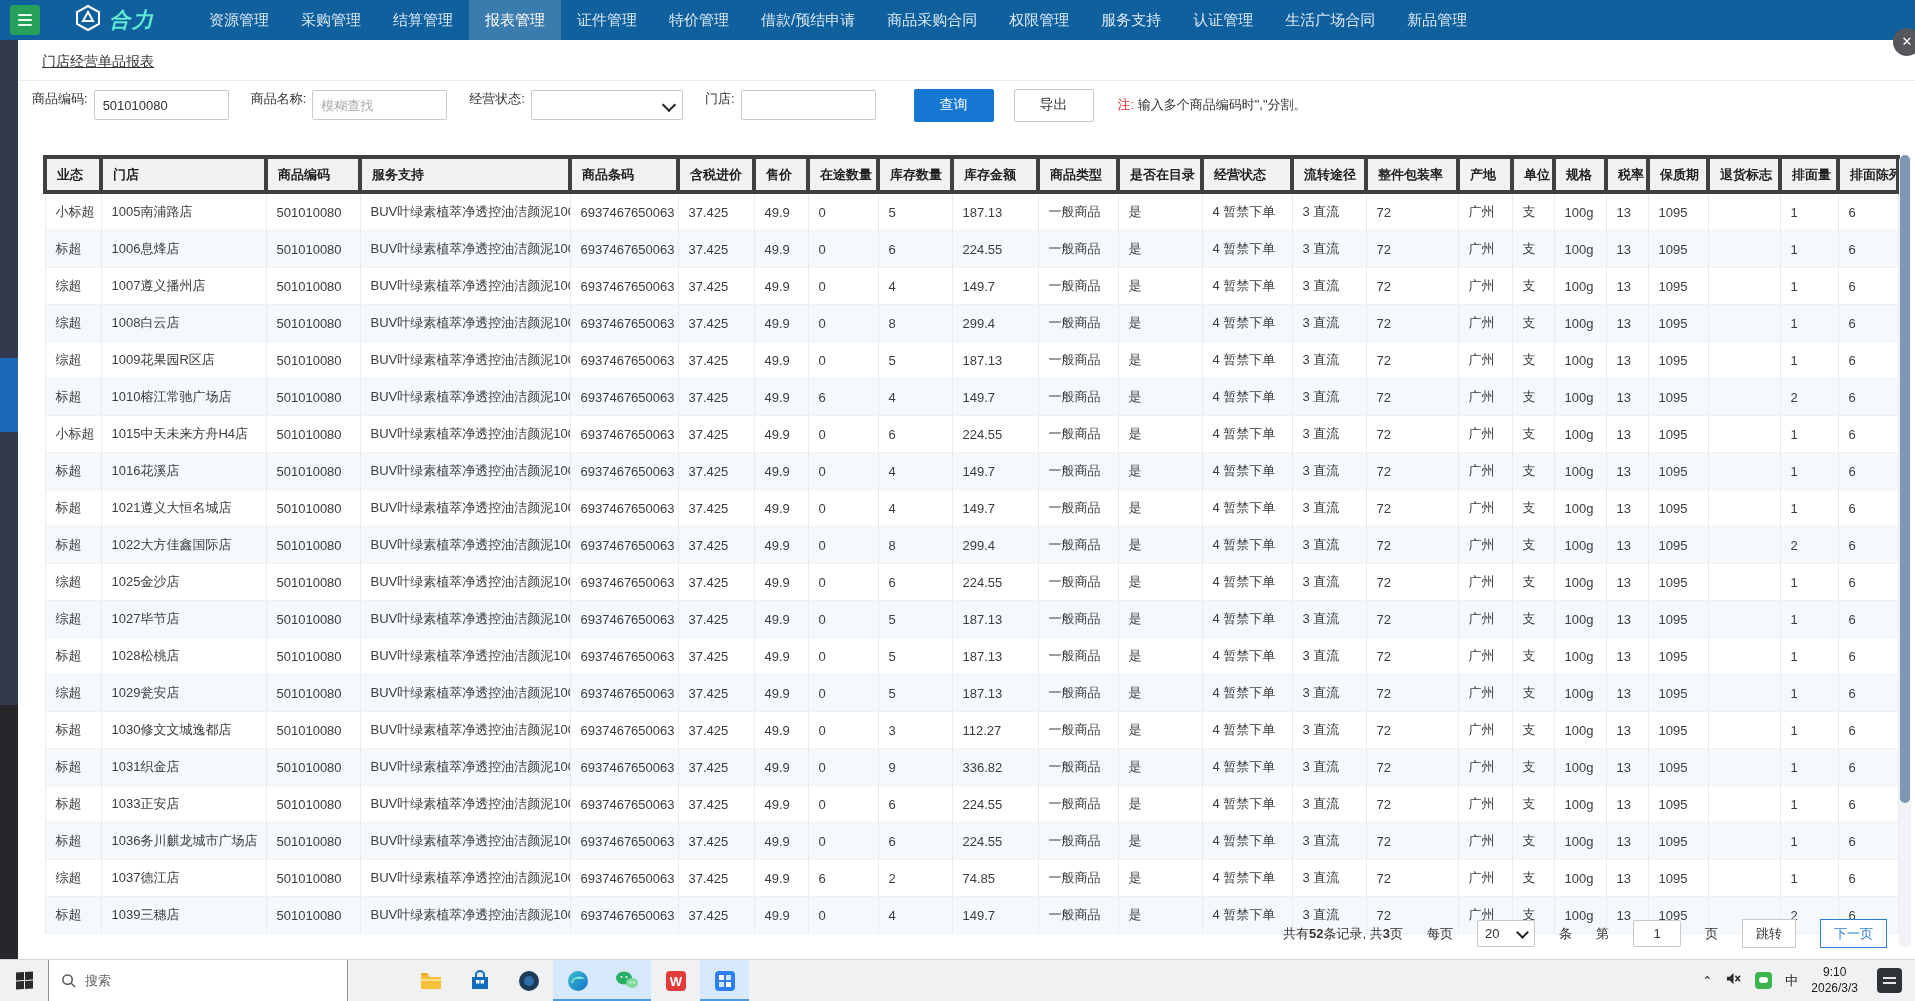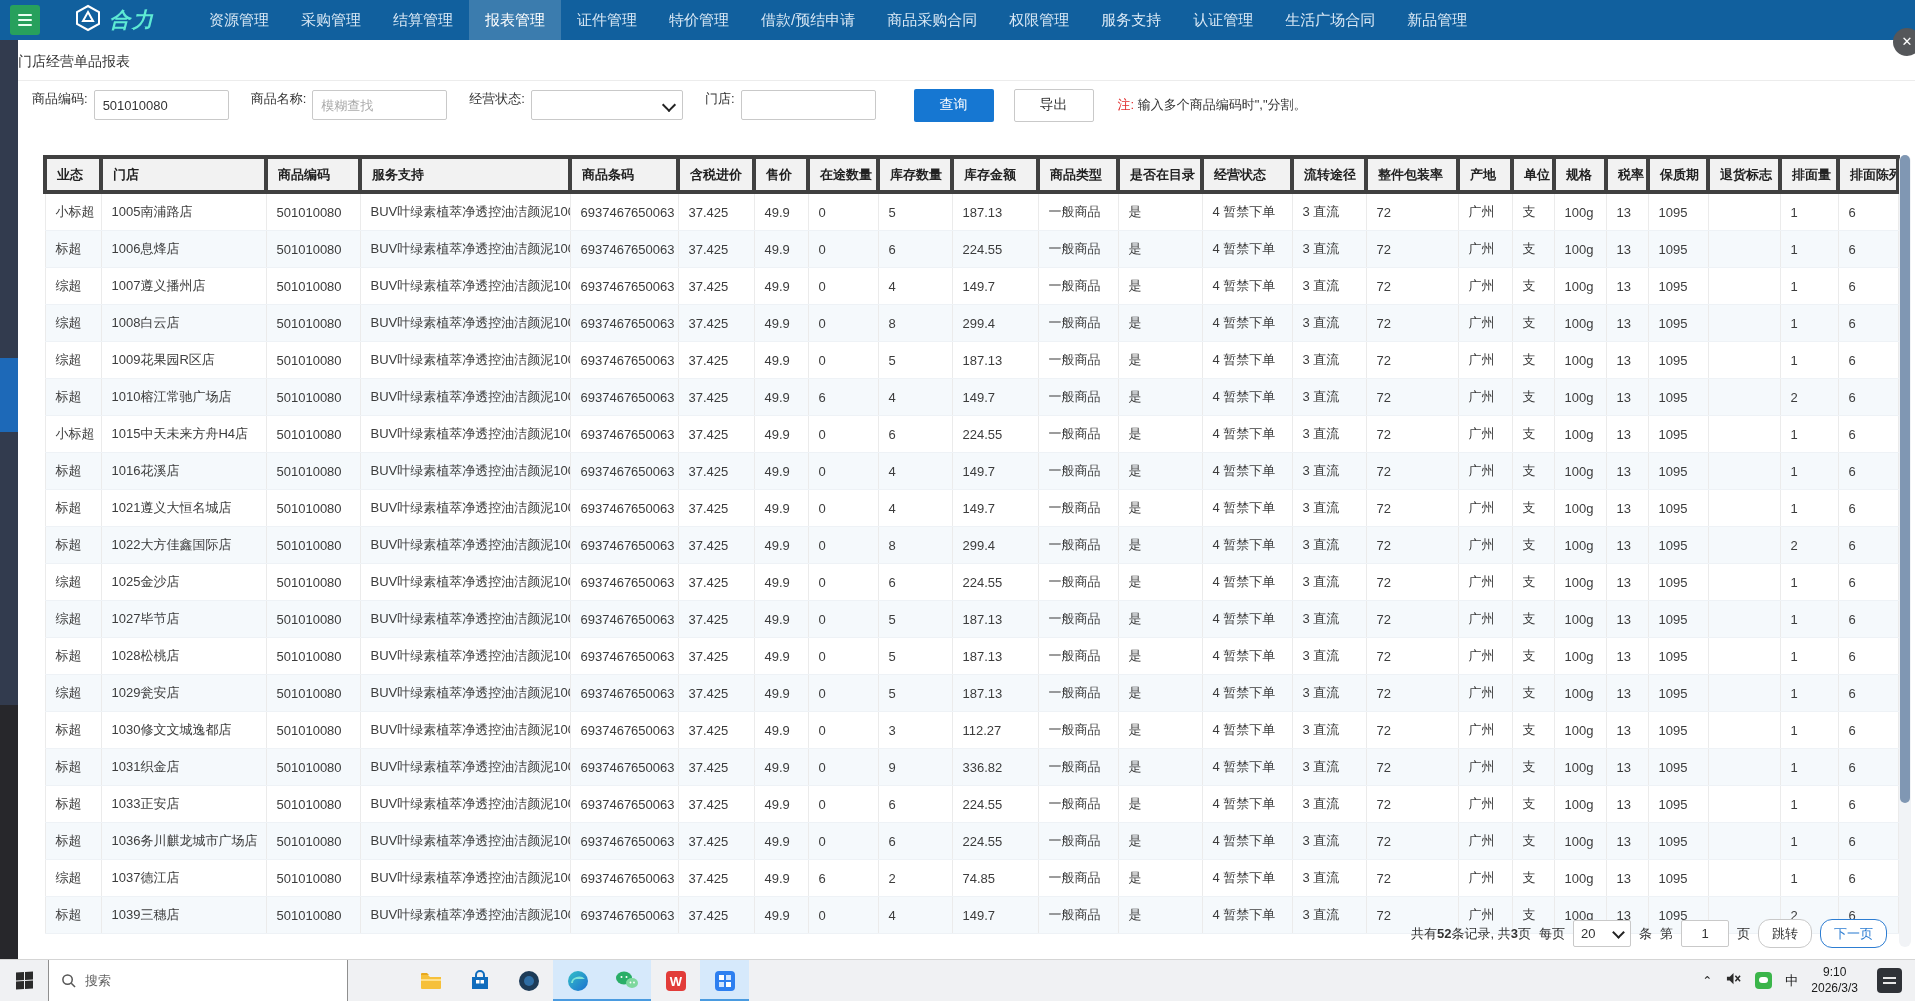--- a/index.html
+++ b/index.html
@@ -22,21 +22,21 @@
 
   
   .page{position:absolute;top:40px;left:0;right:0;bottom:41px;background:#e9e9e9;}
   .side-strip{position:absolute;left:0;top:0;width:18px;height:100%;background:#323b4e;}
   .side-lower{position:absolute;left:0;bottom:0;width:100%;height:255px;background:#27272b;}
   .side-active{position:absolute;left:0;top:318px;width:100%;height:74px;background:#1d69b8;}
 
   
   .modal{position:absolute;left:18px;top:0;right:0;bottom:0;background:#fff;}
   .close-btn{position:absolute;top:-12px;right:-6px;width:28px;height:28px;border-radius:50%;background:#55575a;color:#fff;border:none;font-size:13px;line-height:28px;text-align:center;cursor:pointer;z-index:40;padding:0;}
-  .modal-title{height:40px;line-height:42px;padding-left:0;font-size:14px;color:#333;border-bottom:1px solid #ececec;}
+  .modal-title{height:40px;line-height:42px;padding-left:24px;font-size:14px;color:#333;border-bottom:1px solid #ececec;text-decoration:underline;}
   .filter-bar{height:48px;display:flex;align-items:center;padding-left:14px;font-size:13px;color:#333;}
   .f-label{margin-right:6px;white-space:nowrap;}
   .f-group{display:flex;align-items:flex-start;margin-right:22px;}
   .f-input{height:30px;border:1px solid #c9c9c9;border-radius:2px;padding:0 8px;font-size:13px;width:135px;color:#333;box-sizing:border-box;background:#fff;}
   .f-input::placeholder{color:#aaa;}
   .f-select{width:152px;height:30px;border:1px solid #c9c9c9;border-radius:2px;position:relative;background:#fff;cursor:pointer;box-sizing:border-box;}
   .f-select .caret{position:absolute;right:8px;top:9px;width:8px;height:8px;border-right:2px solid #222;border-bottom:2px solid #222;transform:rotate(45deg);}
   .btn-query{width:80px;height:33px;background:#1677d2;color:#fff;border:none;border-radius:2px;font-size:14px;margin-left:16px;cursor:pointer;}
   .btn-export{width:80px;height:33px;background:#fff;border:1px solid #c9c9c9;border-radius:2px;font-size:14px;color:#333;margin-left:20px;cursor:pointer;}
   .note{margin-left:24px;font-size:13px;color:#333;white-space:nowrap;}
@@ -45,26 +45,26 @@
   
   .table-wrap{position:absolute;top:115px;left:25px;right:24px;}
   table{width:100%;border-collapse:collapse;table-layout:fixed;}
   th{background:#f2f2f2;font-size:13px;font-weight:bold;color:#222;text-align:left;height:31px;padding:0 10px;border:4px solid #404040;white-space:nowrap;overflow:hidden;}
   td{font-size:13px;color:#3c3c3c;height:36px;padding:0 10px;border-right:1px solid #ebebeb;border-bottom:1px solid #eef2f6;border-left:1px solid #ebebeb;white-space:nowrap;overflow:hidden;background:transparent;}
   tbody tr:nth-child(even) td{background:#f5f9fc;}
   .v-scrollbar{position:absolute;top:115px;right:4px;width:12px;height:792px;background:#f1f3f6;border-radius:6px;}
   .v-thumb{position:absolute;top:0;left:1px;width:10px;height:648px;background:#8097b3;border-radius:5px;cursor:grab;}
 
   
-  .pagination{position:absolute;right:28px;bottom:12px;display:flex;align-items:center;gap:8px;font-size:13px;color:#333;white-space:nowrap;}
+  .pagination{position:absolute;right:28px;bottom:12px;display:flex;align-items:center;gap:24px;font-size:13px;color:#333;white-space:nowrap;}
   .pg-bold{font-weight:bold;}
   .pg-select{width:58px;height:27px;border:1px solid #c9c9c9;border-radius:2px;display:flex;align-items:center;justify-content:space-between;padding:0 7px;box-sizing:border-box;cursor:pointer;background:#fff;}
   .pg-select .caret{width:7px;height:7px;border-right:2px solid #222;border-bottom:2px solid #222;transform:rotate(45deg);margin-top:-3px;}
   .pg-input{width:48px;height:27px;border:1px solid #c9c9c9;border-radius:2px;text-align:center;font-size:13px;color:#333;box-sizing:border-box;}
-  .pg-btn{height:29px;padding:0 13px;border:1px solid #c9c9c9;background:#fff;border-radius:12px;font-size:13px;color:#333;cursor:pointer;}
+  .pg-btn{height:29px;padding:0 13px;border:1px solid #c9c9c9;background:#fff;border-radius:0;font-size:13px;color:#333;cursor:pointer;}
   .pg-next{border-color:#2d7dd2;color:#2d7dd2;}
 
   
   .taskbar{position:absolute;left:0;bottom:0;width:100%;height:41px;background:#f0f1f3;border-top:1px solid #d5d5d5;display:flex;align-items:center;z-index:50;}
   .start{width:48px;height:100%;display:flex;align-items:center;justify-content:center;cursor:pointer;}
   .win-logo{display:grid;grid-template-columns:8px 8px;grid-template-rows:8px 8px;gap:1px;transform:skewY(-3deg);}
   .win-logo i{background:#2b2b2b;}
   .search{width:300px;height:100%;background:#fff;border:1px solid #8f8f8f;border-top:none;border-bottom:none;display:flex;align-items:center;gap:9px;padding-left:12px;box-sizing:border-box;color:#5f5f5f;font-size:13px;cursor:text;}
   .task-icons{display:flex;margin-left:58px;height:100%;}
   .ticon{width:49px;height:100%;display:flex;align-items:center;justify-content:center;cursor:pointer;}

